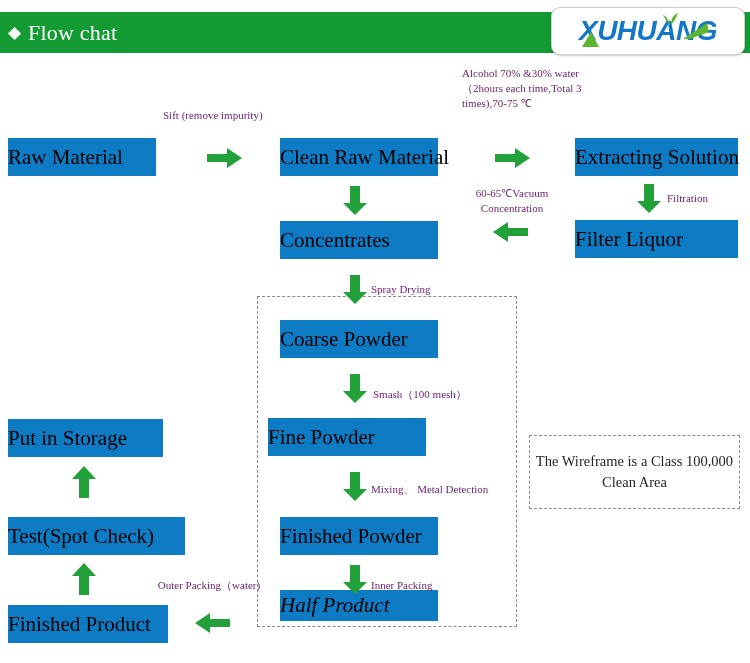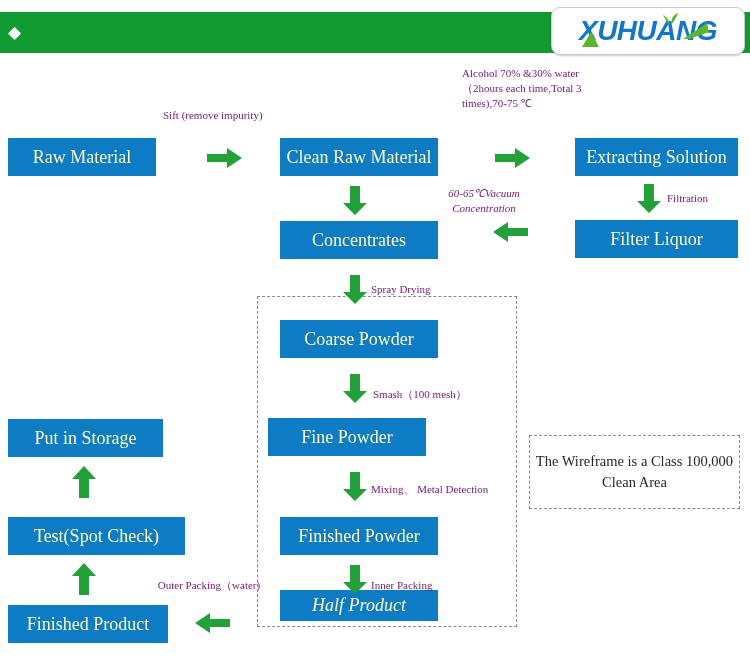--- a/index.html
+++ b/index.html
@@ -29,23 +29,23 @@
   }
   #logo-text{
     font-family:"Liberation Sans", sans-serif;
     font-weight:bold;font-style:italic;font-size:28px;letter-spacing:-.5px;
     color:#1277c8;position:relative;white-space:nowrap;
   }
   .logo-accent{position:absolute;}
 
   
   .pbox{
-    position:absolute;background:#0d7cc4;color:#fef9c3;
-    display:flex;align-items:center;justify-content:center;
-    font-size:18px;white-space:nowrap;
+    position:absolute;background:#0d7cc4;color:#000000;
+    display:flex;align-items:center;justify-content:flex-start;
+    font-size:21px;white-space:nowrap;
   }
 
   
   .lbl{
     position:absolute;color:#701a75;font-size:11px;line-height:15px;
     white-space:pre-line;
   }
   .lbl.center{text-align:center;}
 
   
@@ -59,20 +59,21 @@
     display:flex;align-items:center;justify-content:center;text-align:center;
     color:#262626;font-size:14.5px;line-height:21px;
   }
 </style>
 </head>
 <body>
 
 <div id="header-bar"></div>
 <div id="header-title-wrap">
   <span id="header-diamond">◆</span>
+  <span id="header-title">Flow chat</span>
 </div>
 
 <div id="logo-plate">
   <span id="logo-text">XUHUANG</span>
   <svg class="logo-accent" style="left:108px;top:5px;" width="22" height="13" viewBox="0 0 22 13">
     <path d="M11 12 C11 6, 13 2, 18 0 C16 5, 14 9, 11 12 Z" fill="#5cb531"></path>
     <path d="M10 12 C9 7, 7 4, 3 2 C5 6, 7 9, 10 12 Z" fill="#5cb531"></path>
   </svg>
   <svg class="logo-accent" style="left:30px;top:24px;" width="17" height="15" viewBox="0 0 17 15">
     <path d="M0 15 L9 0 L17 15 Z" fill="#5cb531"></path>
@@ -181,21 +182,21 @@
 </svg>
 
 <svg class="arrow" style="left:72px;top:466px;" width="24" height="32" viewBox="0 0 24 32">
   <path d="M12 0 L24 13 H17 V32 H7 V13 H0 Z" fill="#22a039"></path>
 </svg>
 
 <div class="lbl" style="left:163px;top:108px;width:145px;">Sift (remove impurity)</div>
 
 <div class="lbl" style="left:462px;top:66px;width:135px;">Alcohol 70% &amp;30% water （2hours each time,Total 3 times),70-75 ℃</div>
 
-<div class="lbl center" style="left:424px;top:186px;width:120px;font-style:italic;">60-65℃Vacuum Concentration</div>
+<div class="lbl center" style="left:452px;top:186px;width:120px;">60-65℃Vacuum Concentration</div>
 
 <div class="lbl" style="left:667px;top:191px;width:80px;">Filtration</div>
 
 <div class="lbl" style="left:371px;top:282px;width:100px;">Spray Drying</div>
 
 <div class="lbl" style="left:373px;top:387px;width:120px;">Smash（100 mesh）</div>
 
 <div class="lbl" style="left:371px;top:482px;width:145px;">Mixing、 Metal Detection</div>
 
 <div class="lbl" style="left:371px;top:578px;width:100px;">Inner Packing</div>

